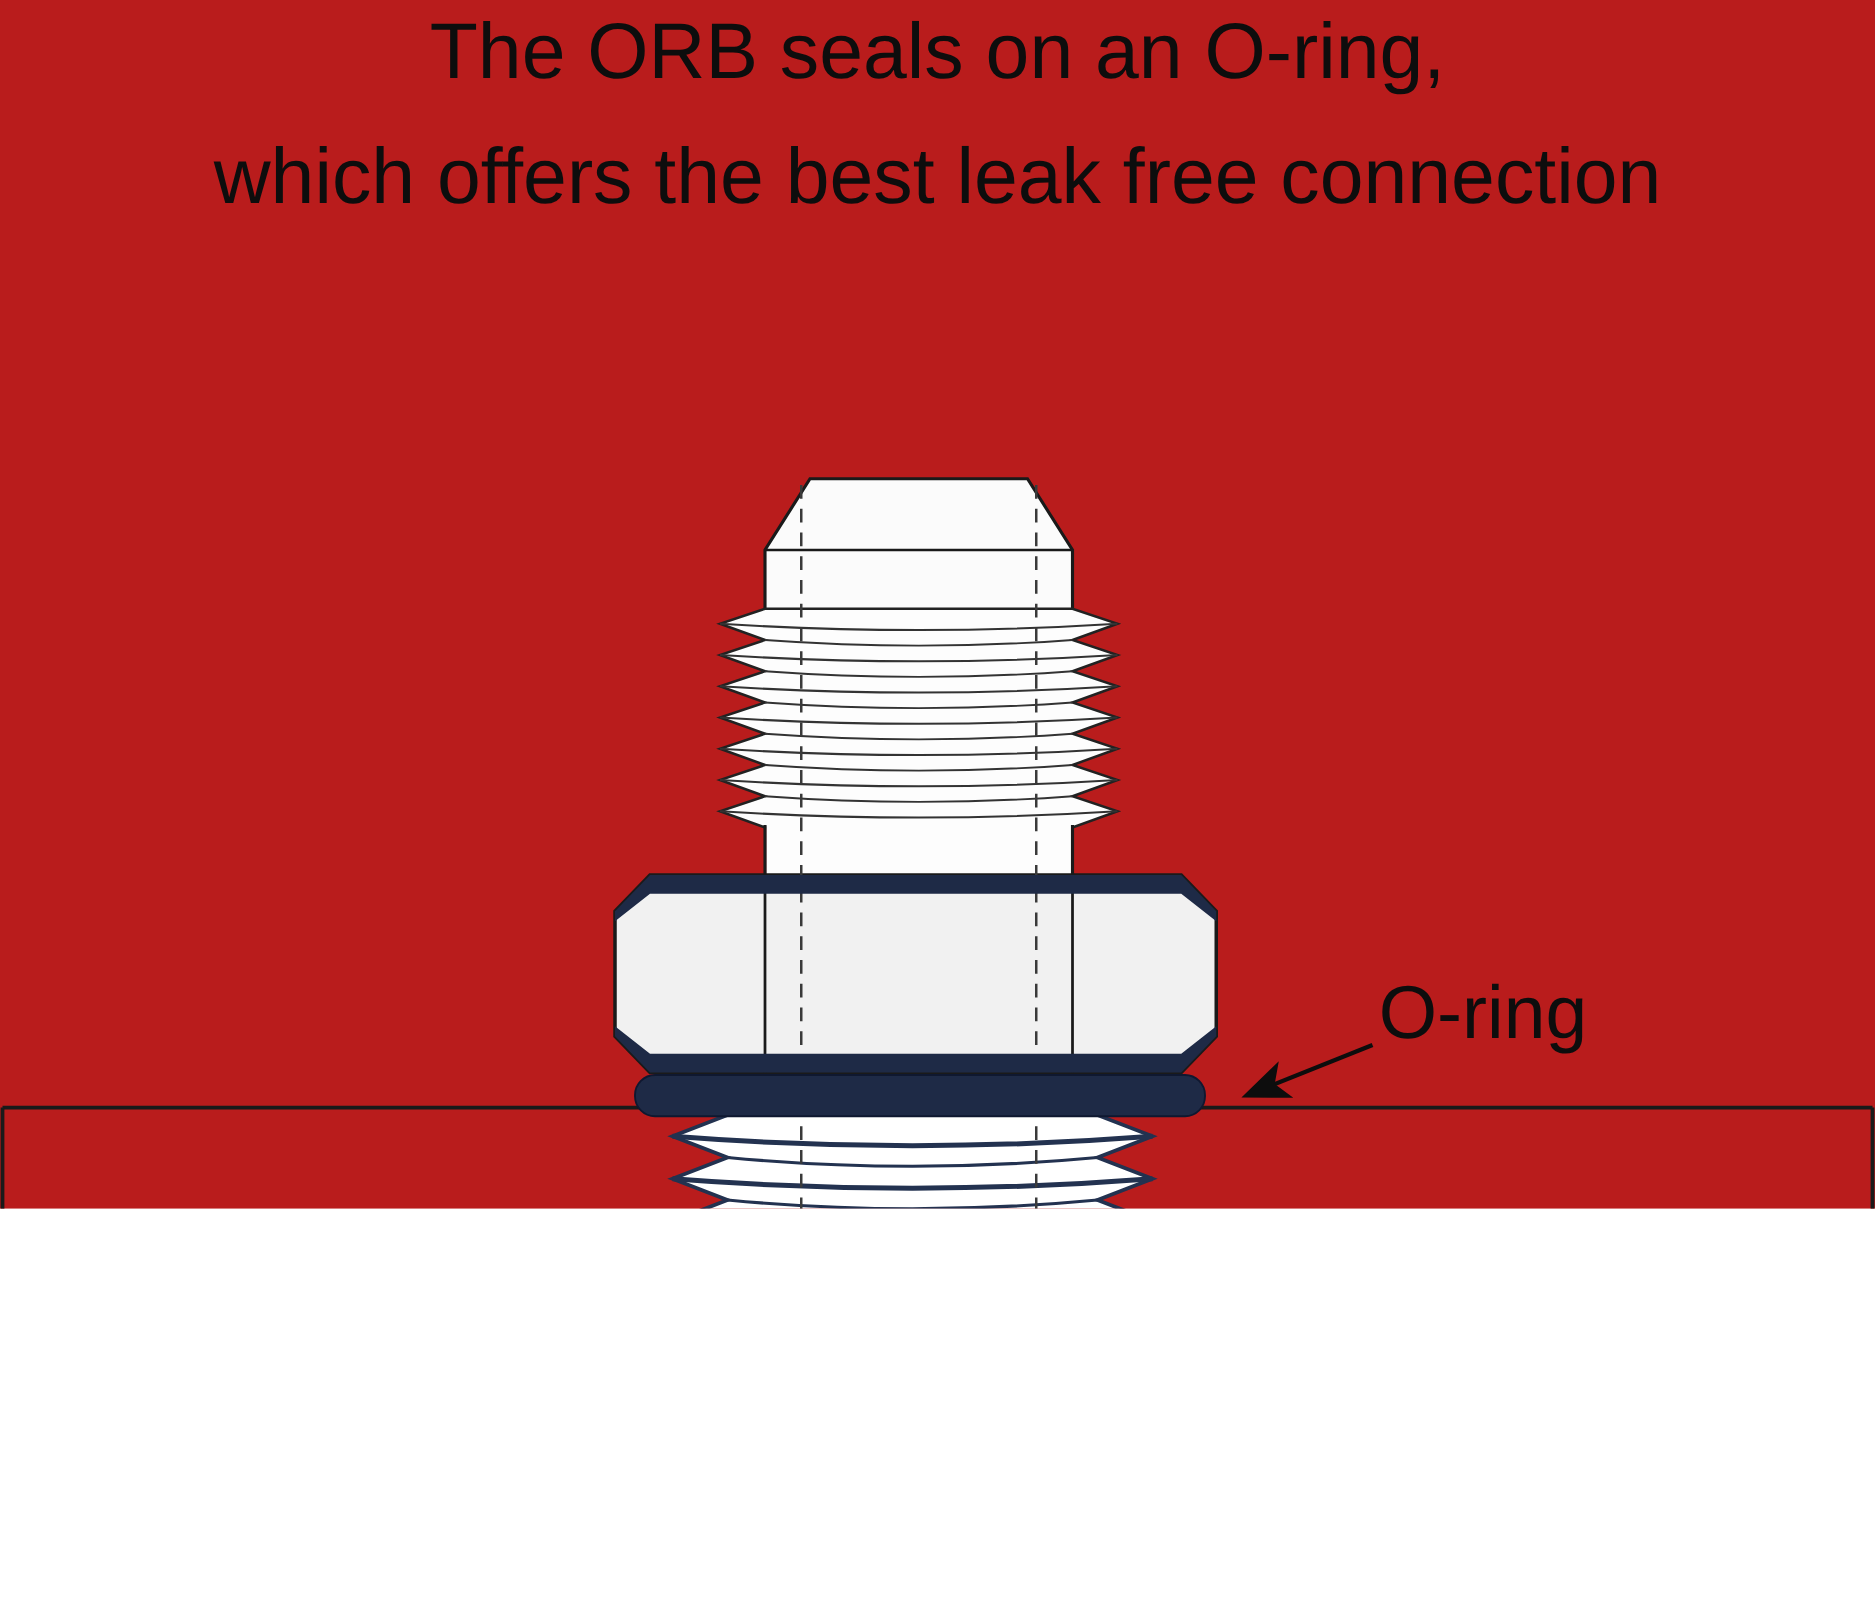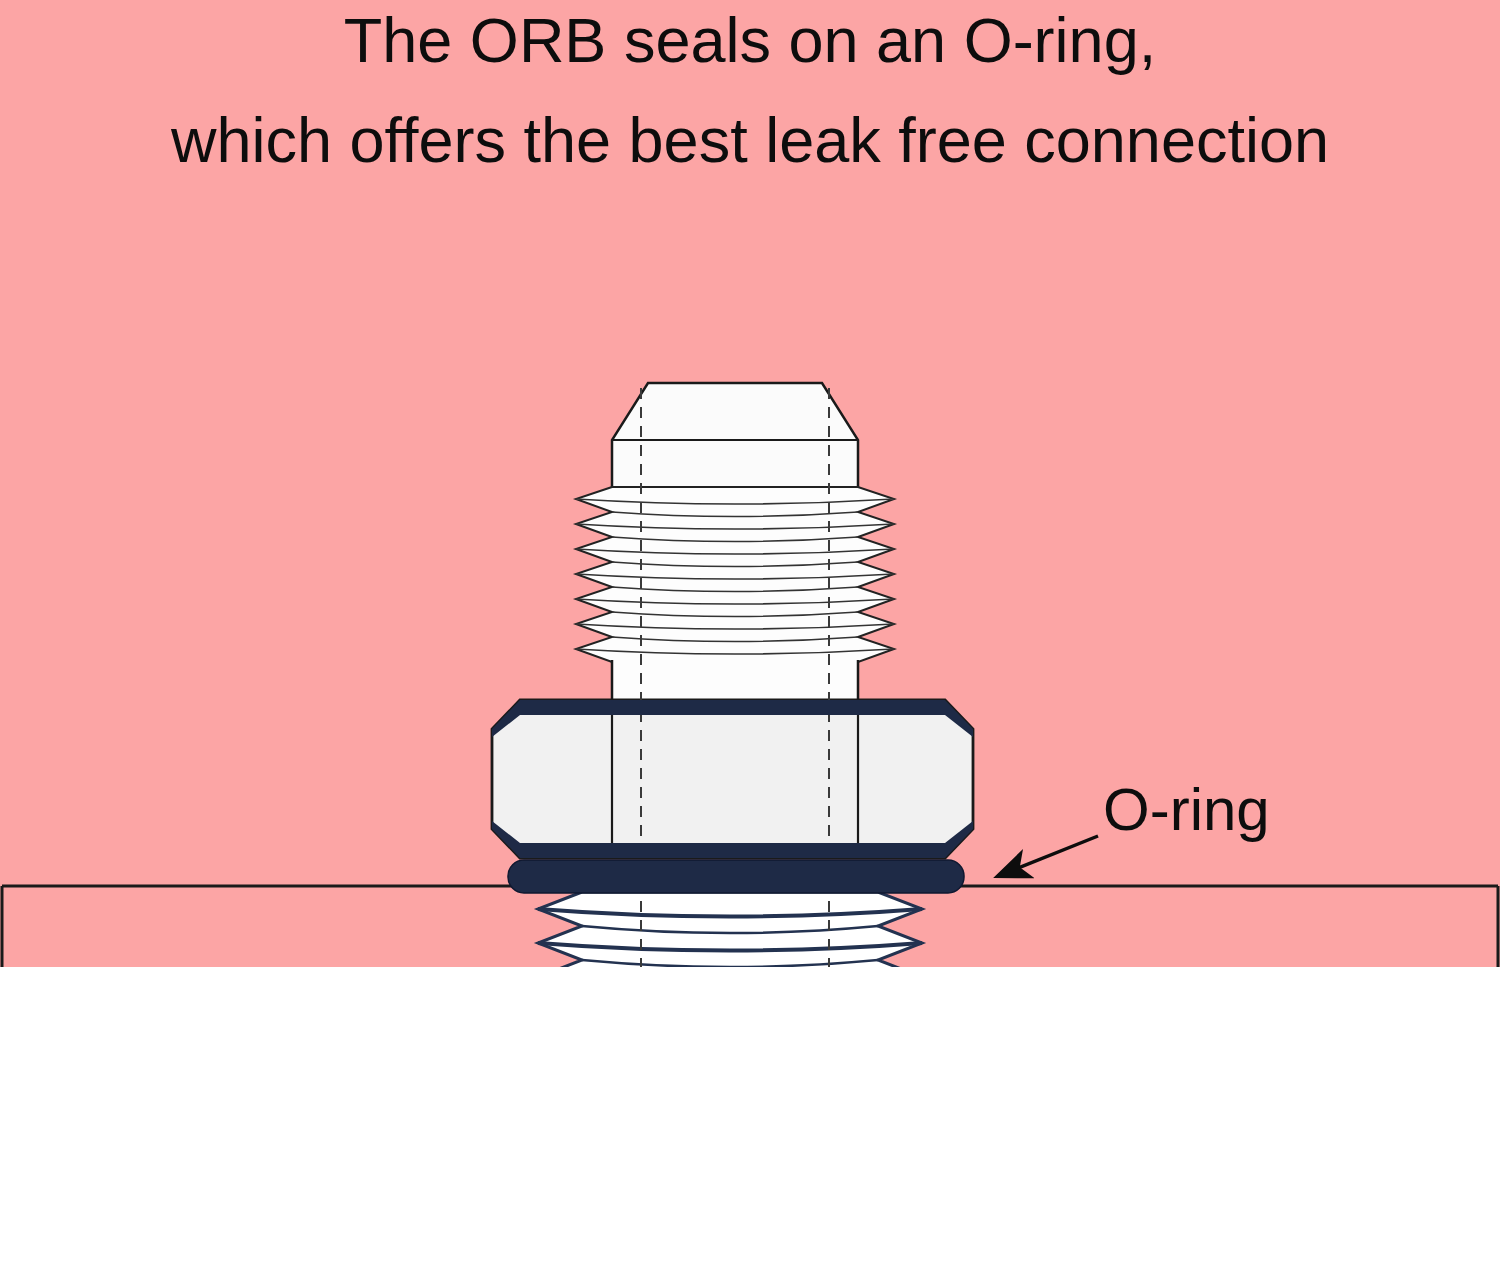--- a/index.html
+++ b/index.html
@@ -5,21 +5,21 @@
   html, body {
     margin: 0;
     padding: 0;
     background: #ffffff;
     font-family: "Liberation Sans", sans-serif;
   }
   .page {
     position: relative;
     width: 1500px;
     height: 967px;
-    background: #fca5a5;
+    background: #b91c1c;
     overflow: hidden;
   }
   svg { display: block; }
   .title-text {
     font-family: "Liberation Sans", sans-serif;
     font-size: 63px;
     fill: #0d0d0d;
   }
   .callout-text {
     font-family: "Liberation Sans", sans-serif;

